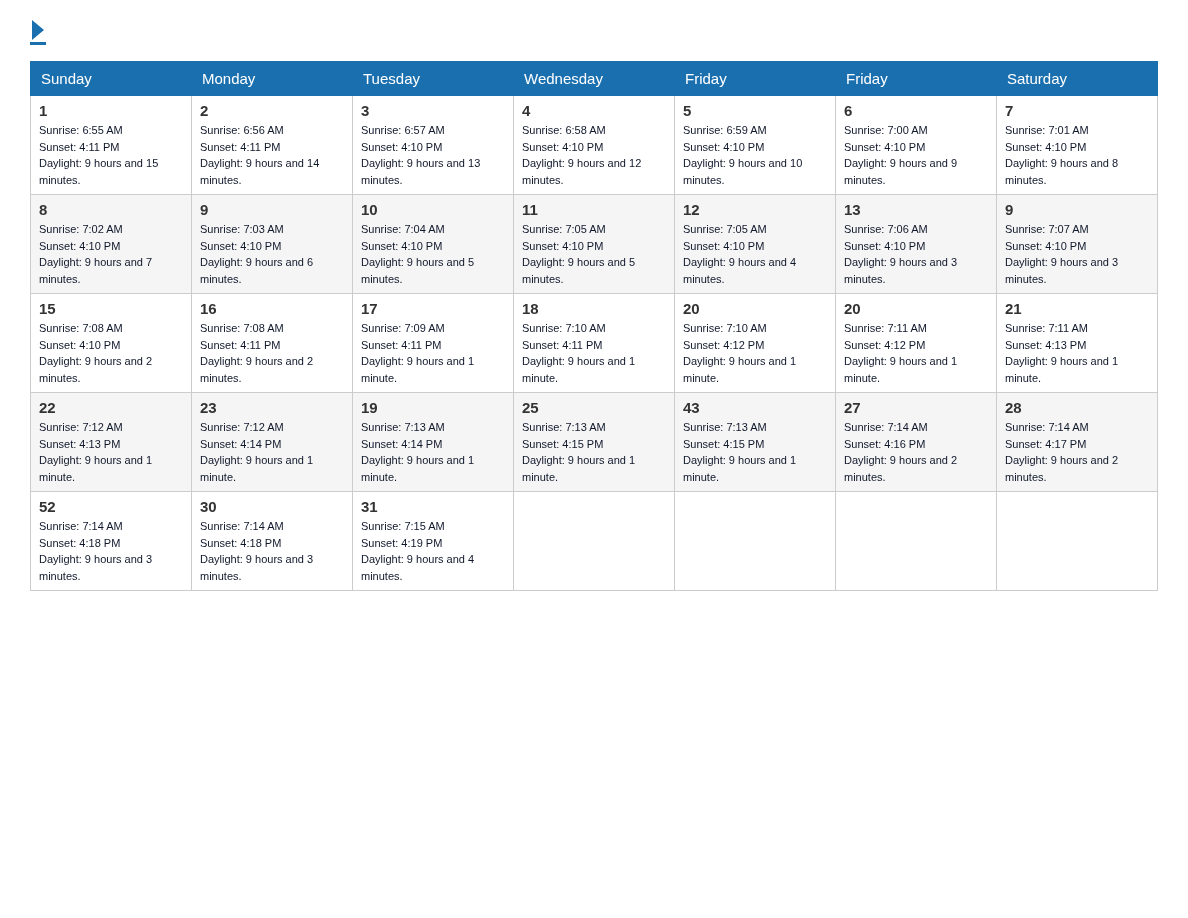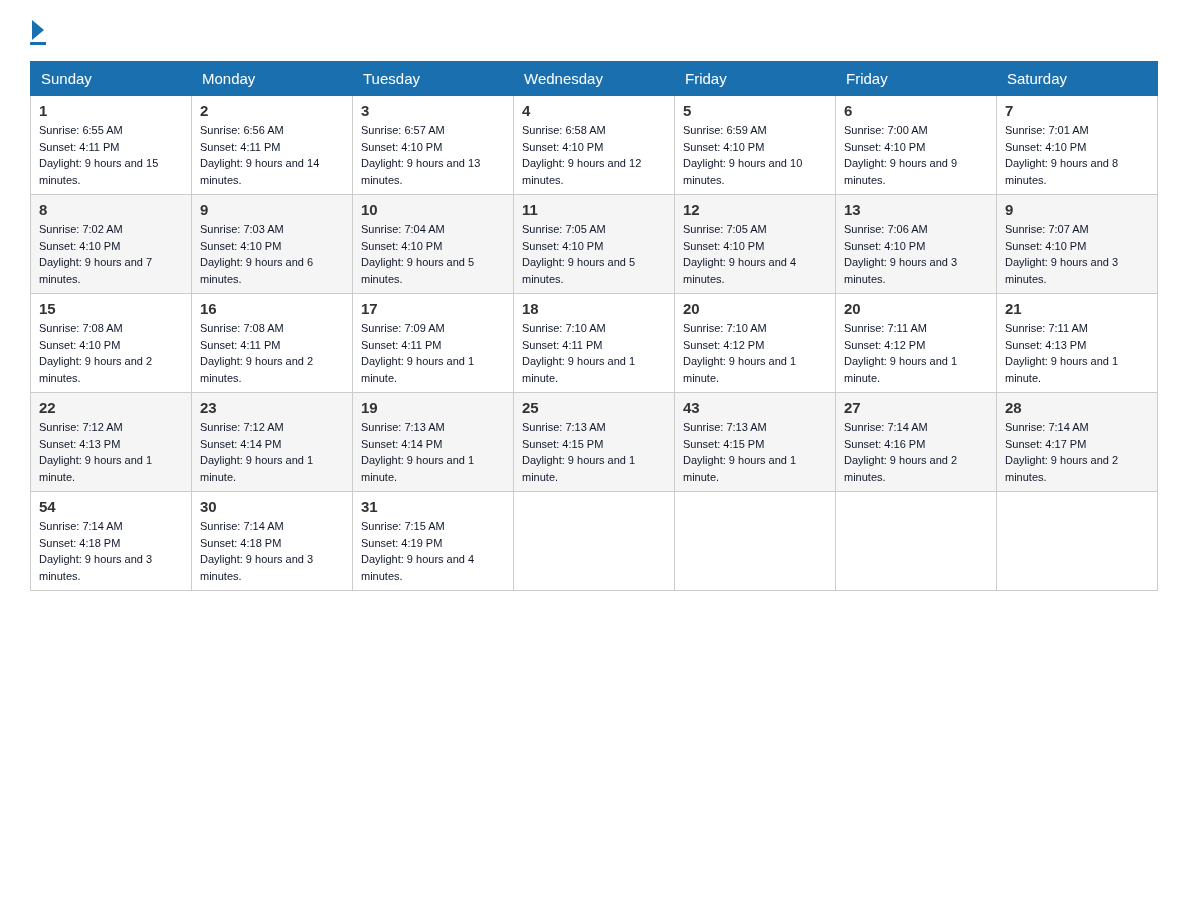--- a/index.html
+++ b/index.html
@@ -261,21 +261,21 @@
             <span class="day-number">27</span>
             <div class="day-info">Sunrise: 7:14 AM<br>Sunset: 4:16 PM<br>Daylight: 9 hours and 2 minutes.</div>
           </td>
           <td>
             <span class="day-number">28</span>
             <div class="day-info">Sunrise: 7:14 AM<br>Sunset: 4:17 PM<br>Daylight: 9 hours and 2 minutes.</div>
           </td>
         </tr>
         <tr class="row-odd">
           <td>
-            <span class="day-number">54</span>
+            <span class="day-number">52</span>
             <div class="day-info">Sunrise: 7:14 AM<br>Sunset: 4:18 PM<br>Daylight: 9 hours and 3 minutes.</div>
           </td>
           <td>
             <span class="day-number">30</span>
             <div class="day-info">Sunrise: 7:14 AM<br>Sunset: 4:18 PM<br>Daylight: 9 hours and 3 minutes.</div>
           </td>
           <td>
             <span class="day-number">31</span>
             <div class="day-info">Sunrise: 7:15 AM<br>Sunset: 4:19 PM<br>Daylight: 9 hours and 4 minutes.</div>
           </td>

